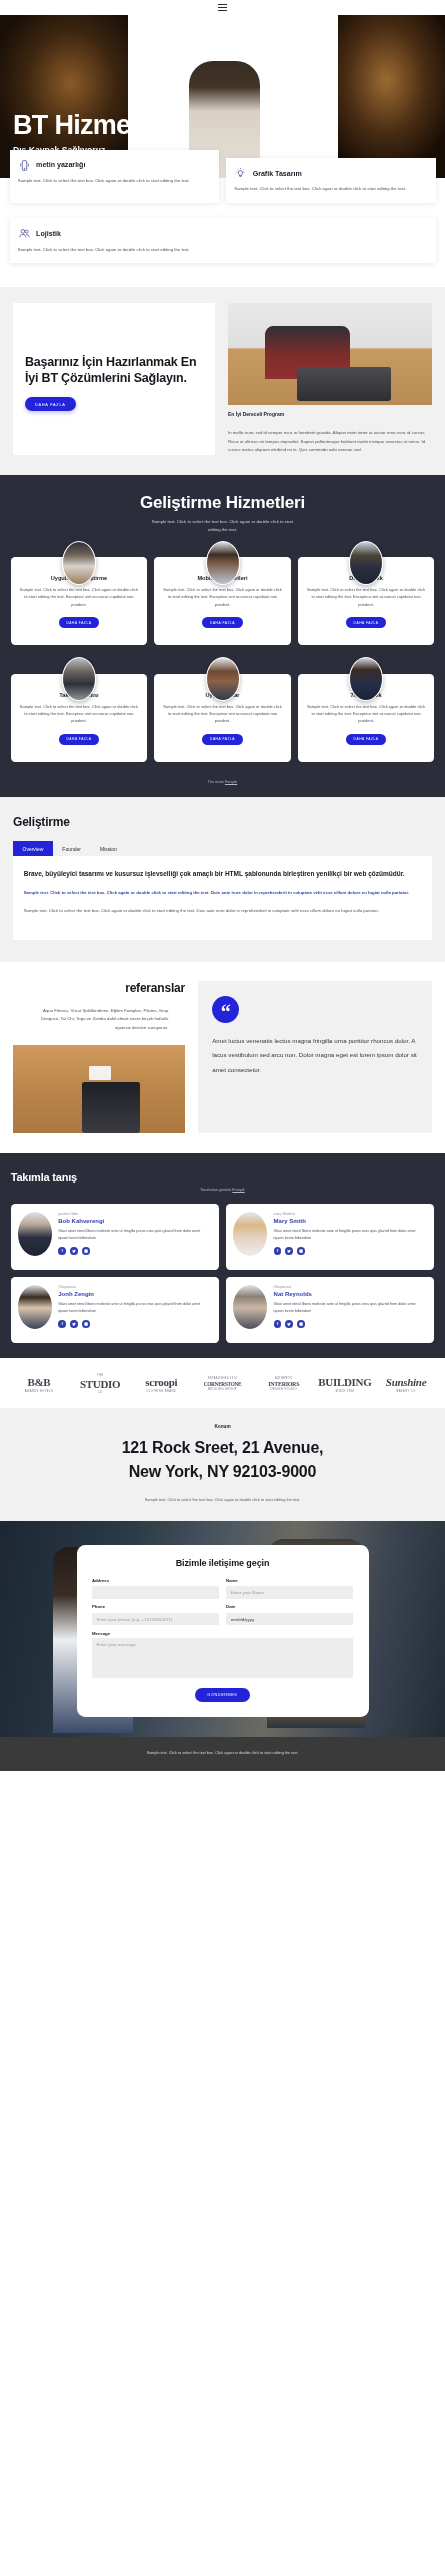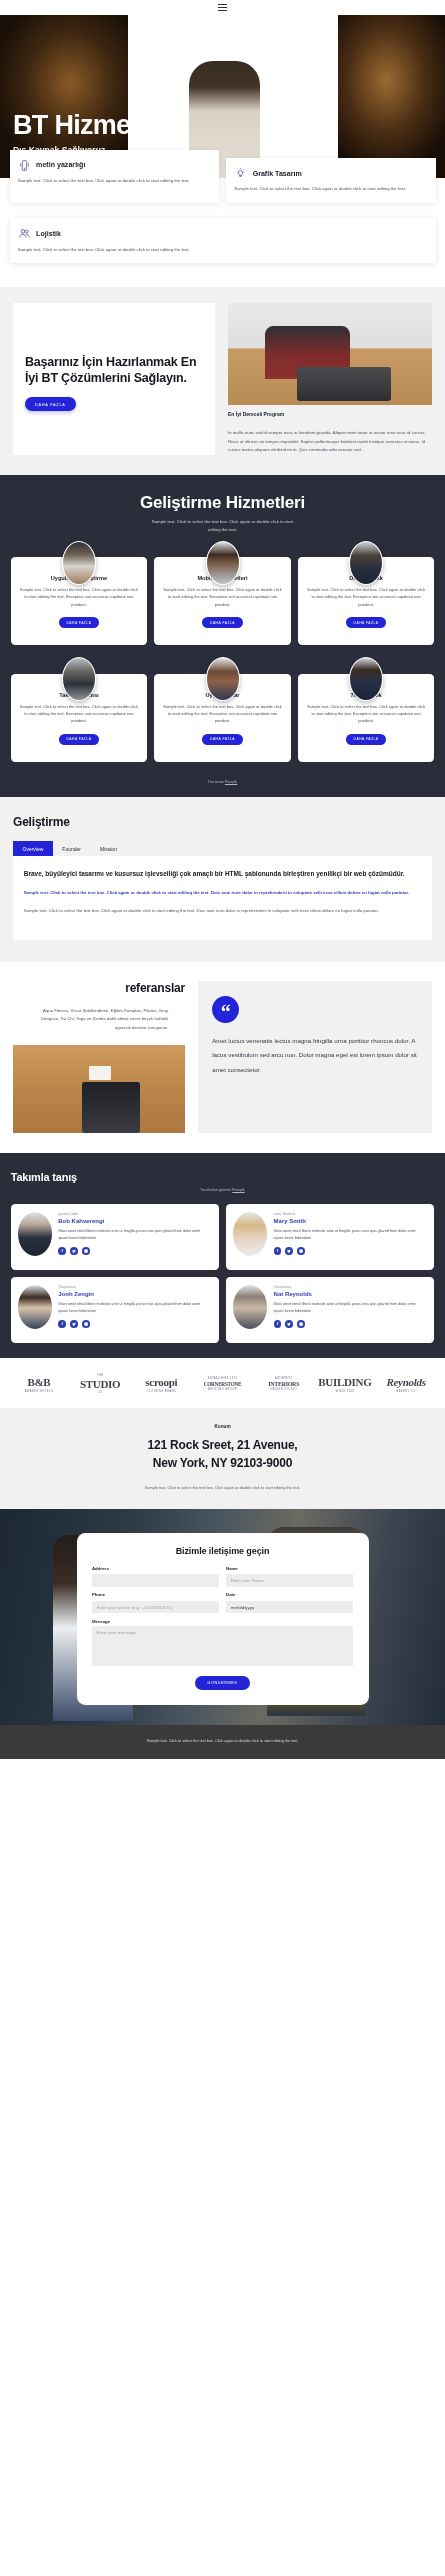--- a/index.html
+++ b/index.html
@@ -125,21 +125,21 @@
   
   .logos{background:#fff;padding:15.4px 10.7px 14.2px;display:flex;align-items:center;justify-content:space-between;gap:4.7px;}
   .logo{flex:1;text-align:center;opacity:.85;}
   .logo .l1{font-size:11px;font-weight:bold;color:#1c1e2a;font-family:"Liberation Serif",serif;letter-spacing:-0.3px;}
   .logo .l2{font-size:2.7px;color:#55596a;letter-spacing:0.4px;margin-top:1.2px;text-transform:uppercase;}
   .logo .top{font-size:2.6px;color:#55596a;letter-spacing:0.3px;text-transform:uppercase;margin-bottom:1.2px;}
 
   
   .loc{background:#f1f1f1;padding:15.4px 13px 18px;text-align:center;}
   .loc-k{font-size:4.7px;font-weight:bold;color:#1c1e2a;margin-bottom:7.1px;}
-  .loc-addr{font-size:12px;font-weight:bold;line-height:1.5;color:#16181f;letter-spacing:-0.2px;text-align:center;}
+  .loc-addr{font-size:16px;font-weight:bold;line-height:1.5;color:#16181f;letter-spacing:-0.2px;text-align:center;}
   .loc-note{font-size:3.9px;line-height:1.9;color:#5a5e6d;margin-top:12px;}
 
   
   .contact{position:relative;padding:24px 0 20px;overflow:hidden;}
   .contact-bg{position:absolute;inset:0;
       background:linear-gradient(100deg,#1c2733 0%,#2c3b45 28%,#4a5560 46%,#6b6a62 62%,#3b4450 82%,#222c36 100%);}
   .contact-bg:before{content:"";position:absolute;left:60%;top:8%;width:22%;height:88%;
       background:linear-gradient(180deg,#3a3a3c 0%,#d9961f 30%,#c98a1c 75%,#2b3440 100%);border-radius:16.6px 16.6px 0 0;}
   .contact-bg:after{content:"";position:absolute;left:12%;top:12%;width:18%;height:86%;
       background:linear-gradient(180deg,#241c18 0%,#3a2d26 26%,#eceff1 50%,#3b4a68 100%);border-radius:15.4px 15.4px 0 0;}
@@ -445,21 +445,21 @@
     <div class="l1" style="font-size:6px;">INTERIORS</div>
     <div class="l2">DESIGN STUDIO</div>
   </div>
   <div class="logo">
     <div class="top"></div>
     <div class="l1">BUILDING</div>
     <div class="l2">SINCE 1948</div>
   </div>
   <div class="logo">
     <div class="top"></div>
-    <div class="l1" style="font-style:italic;">Reynolds</div>
+    <div class="l1" style="font-style:italic;">Sunshine</div>
     <div class="l2">BAKERY CO</div>
   </div>
 </section>
 
 <section class="loc">
   <div class="loc-k">Konum</div>
   <div class="loc-addr">121 Rock Sreet, 21 Avenue,</div>
   <div class="loc-addr">New York, NY 92103-9000</div>
   <p class="loc-note">Sample text. Click to select the text box. Click again or double click to start editing the text.</p>
 </section>

